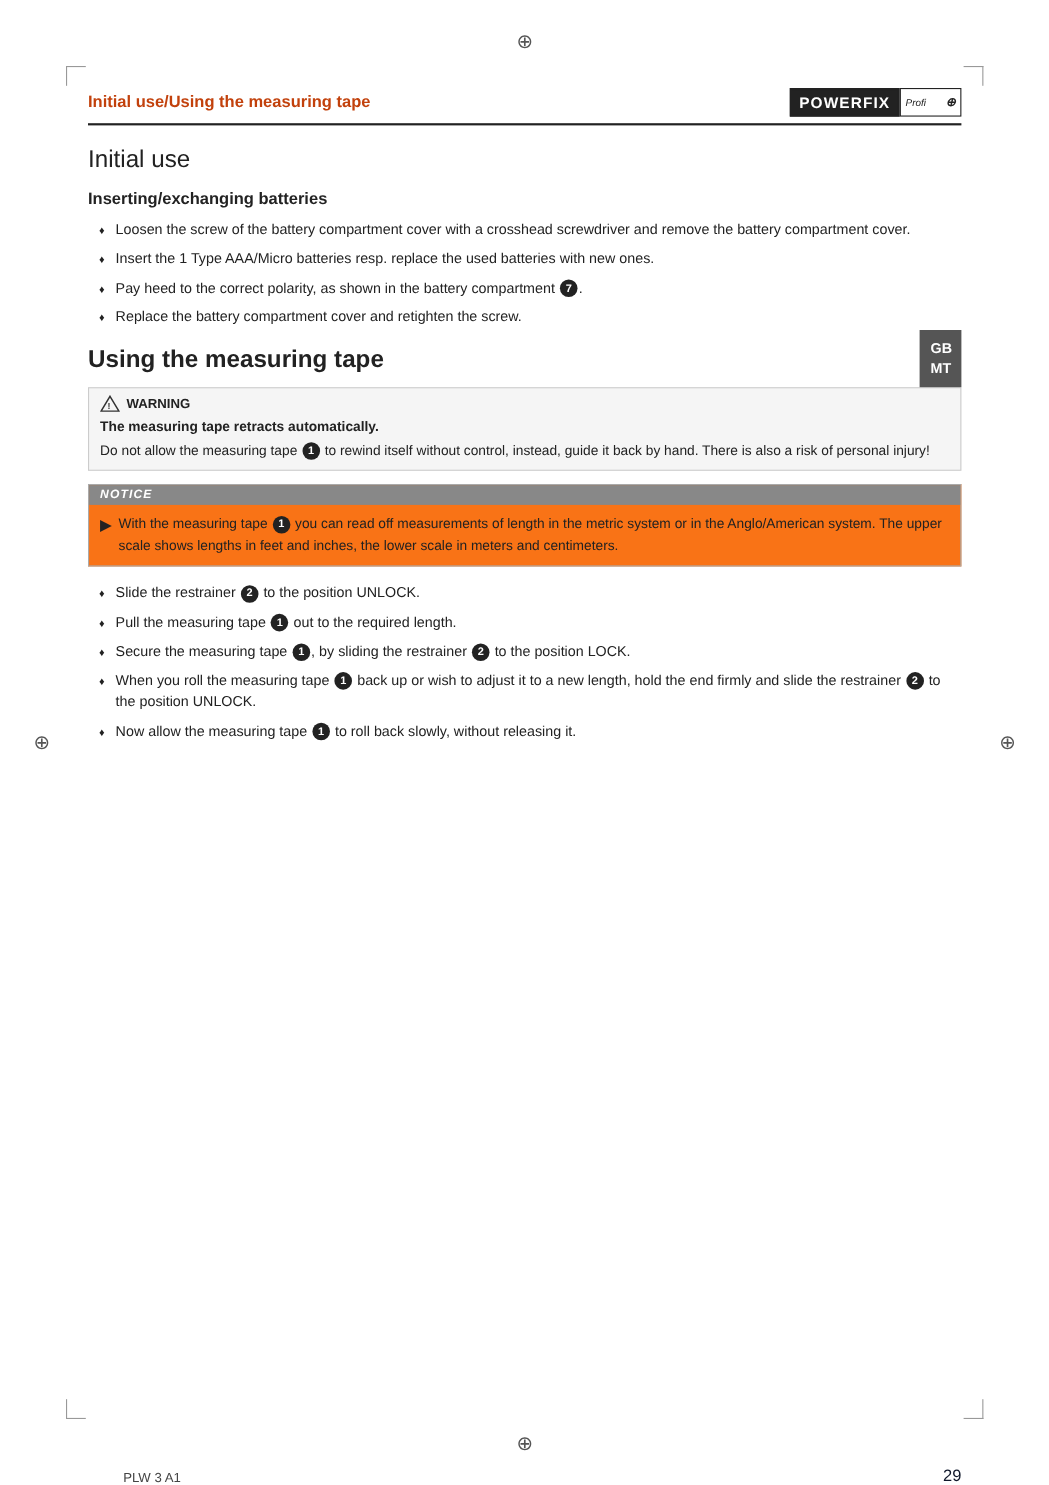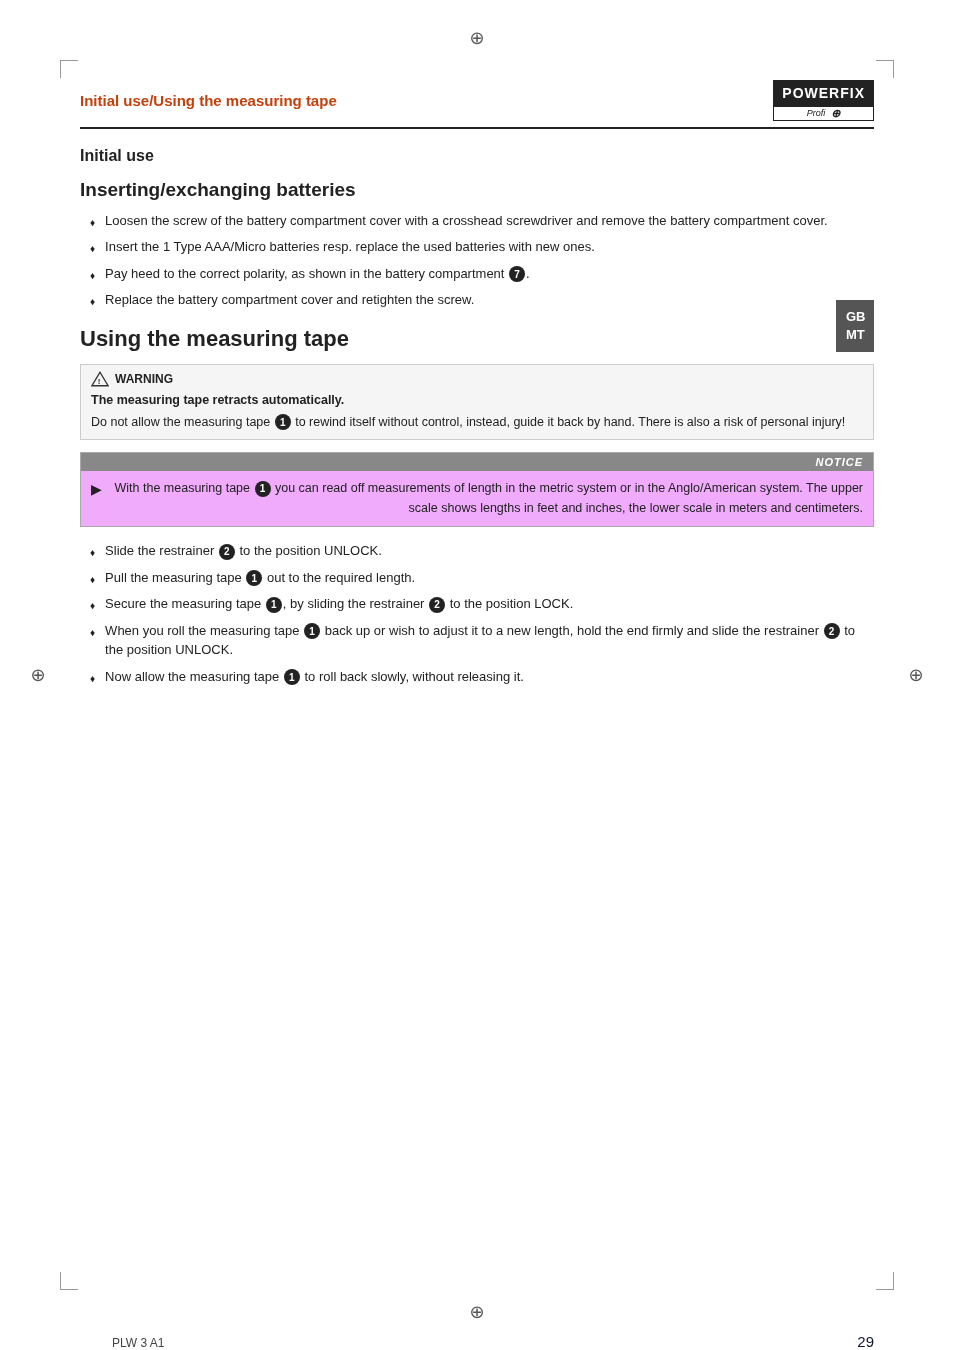--- a/index.html
+++ b/index.html
@@ -88,56 +88,56 @@
       background: #fff;
       color: #222;
       font-size: 9px;
       font-style: italic;
       text-align: center;
       border: 1px solid #222;
       padding: 0 4px;
       display: flex;
       align-items: center;
       justify-content: center;
-      gap: 6px;
+      gap: 18px;
     }
     .logo-profi-plus {
       font-size: 11px;
       font-weight: bold;
     }
     .logo-wrapper {
       display: flex;
-      flex-direction: column;
+      flex-direction: row;
       align-items: stretch;
     }
 
     
     .gb-mt-badge {
       position: absolute;
       right: 0;
       top: 220px;
       background: #555;
       color: #fff;
       font-weight: bold;
       font-size: 13px;
       padding: 8px 10px;
       text-align: left;
       line-height: 1.4;
       width: 38px;
     }
 
     
     .section-title-large {
-      font-size: 16px;
-      font-weight: bold;
+      font-size: 22px;
+      font-weight: normal;
       margin-bottom: 14px;
       margin-top: 16px;
     }
     .section-title-medium {
-      font-size: 19px;
+      font-size: 15px;
       font-weight: bold;
       margin-bottom: 10px;
       margin-top: 4px;
     }
 
     
     .bullet-list {
       list-style: none;
       padding: 0;
       margin: 0 0 16px 0;
@@ -200,23 +200,22 @@
       line-height: 1.5;
     }
     .warning-body .bold-line {
       font-weight: bold;
       margin-bottom: 3px;
     }
 
     
     .notice-box {
       border: 1px solid #aaa;
-      background: #f0abfc;
+      background: #f97316;
       margin-bottom: 14px;
-      text-align: right;
     }
     .notice-header {
       background: #888;
       color: #fff;
       font-weight: bold;
       font-size: 11px;
       padding: 3px 10px;
       letter-spacing: 1px;
       font-style: italic;
     }

